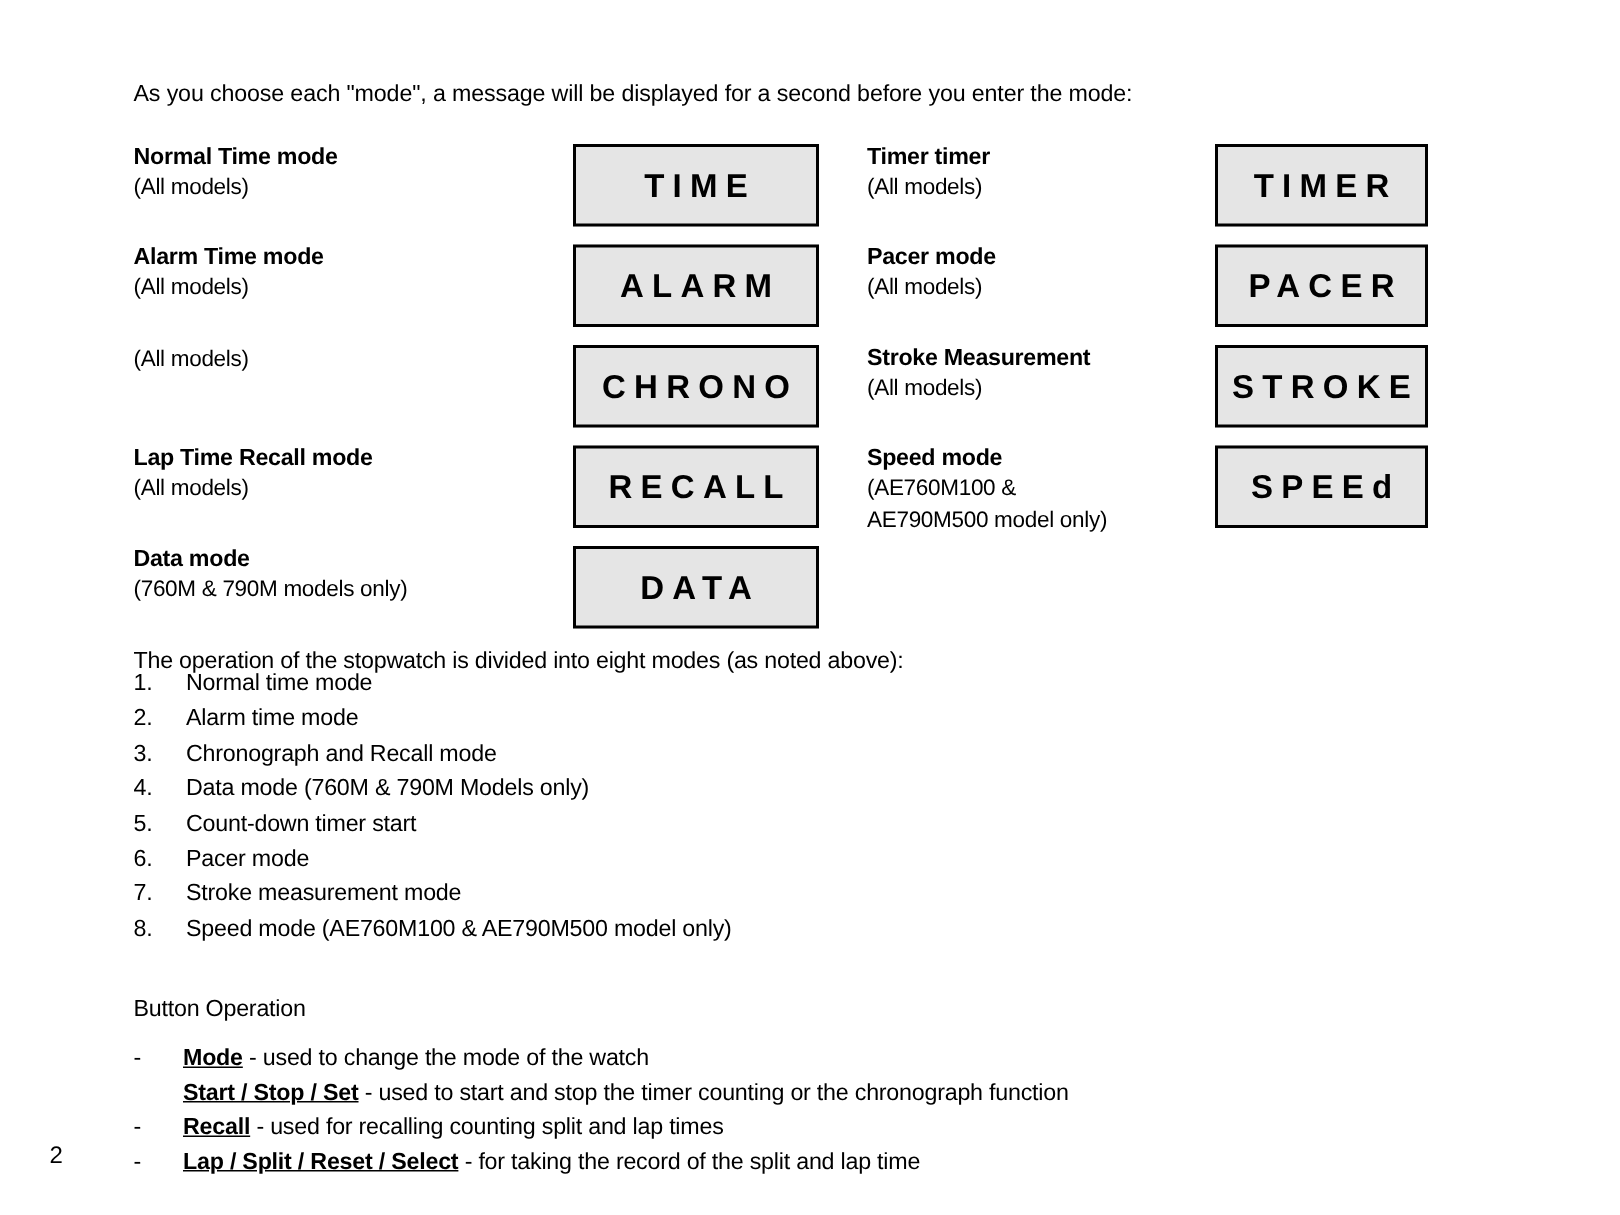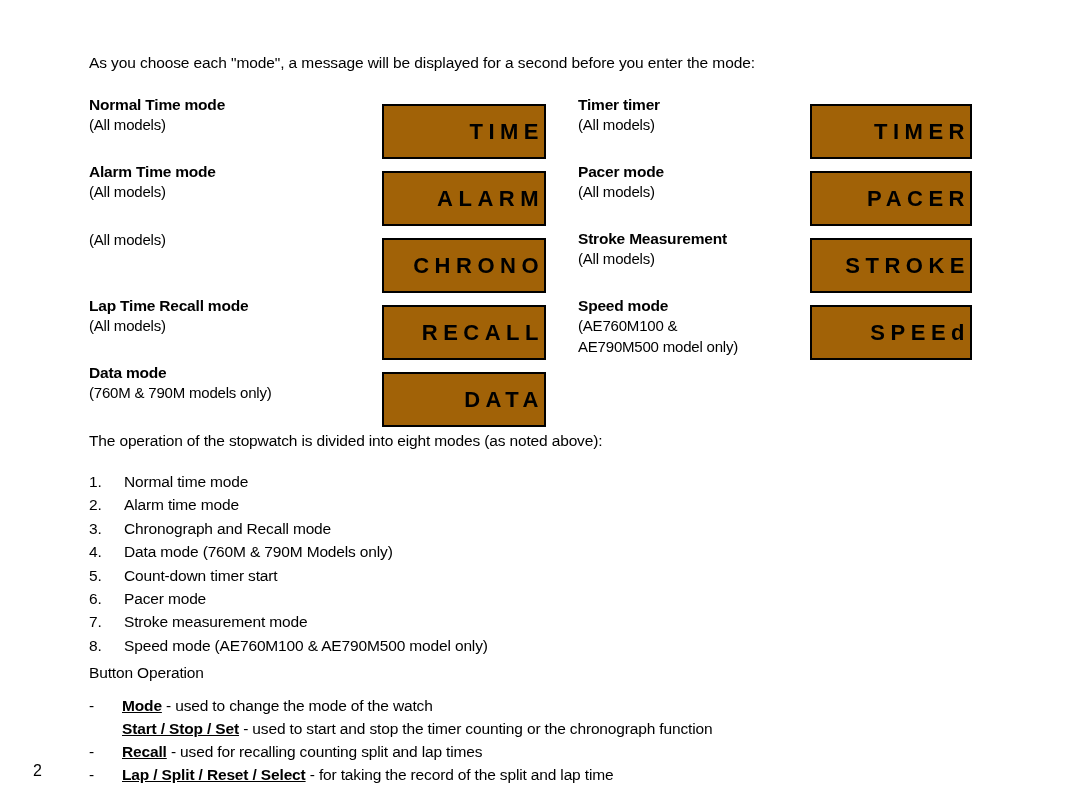--- a/index.html
+++ b/index.html
@@ -60,56 +60,56 @@
   }
   .mode-sub {
     font-size: 15px;
     font-weight: normal;
     line-height: 21px;
     white-space: nowrap;
     letter-spacing: -0.2px;
   }
   .mode-box {
     position: absolute;
-    top: 8px;
+    top: 0;
     box-sizing: border-box;
     border: 2.5px solid #000000;
-    background: #a16207;
+    background: #e5e5e5;
     display: flex;
     align-items: center;
-    justify-content: flex-end;
+    justify-content: center;
   }
   .mode-box-text {
     font-size: 22px;
     font-weight: bold;
     letter-spacing: 5.5px;
     text-indent: 5.5px;
     line-height: 1;
     white-space: nowrap;
   }
 
   
   .col-left  .mode-label { left: 89px; }
   .col-left  .mode-box   { left: 382px; width: 164px; height: 55px; }
   .col-right .mode-label { left: 578px; }
-  .col-right .mode-box   { left: 810px; width: 162px; height: 55px; }
+  .col-right .mode-box   { left: 810px; width: 142px; height: 55px; }
 
   
   .para {
     position: absolute;
     left: 89px;
     font-size: 15.5px;
     line-height: 20px;
     white-space: nowrap;
     letter-spacing: -0.15px;
   }
   .olist {
     position: absolute;
     left: 89px;
-    top: 470px;
+    top: 444px;
   }
   .olist-item {
     position: relative;
     height: 23.4px;
     font-size: 15.5px;
     line-height: 23.4px;
     white-space: nowrap;
     letter-spacing: -0.15px;
   }
   .olist-num {

